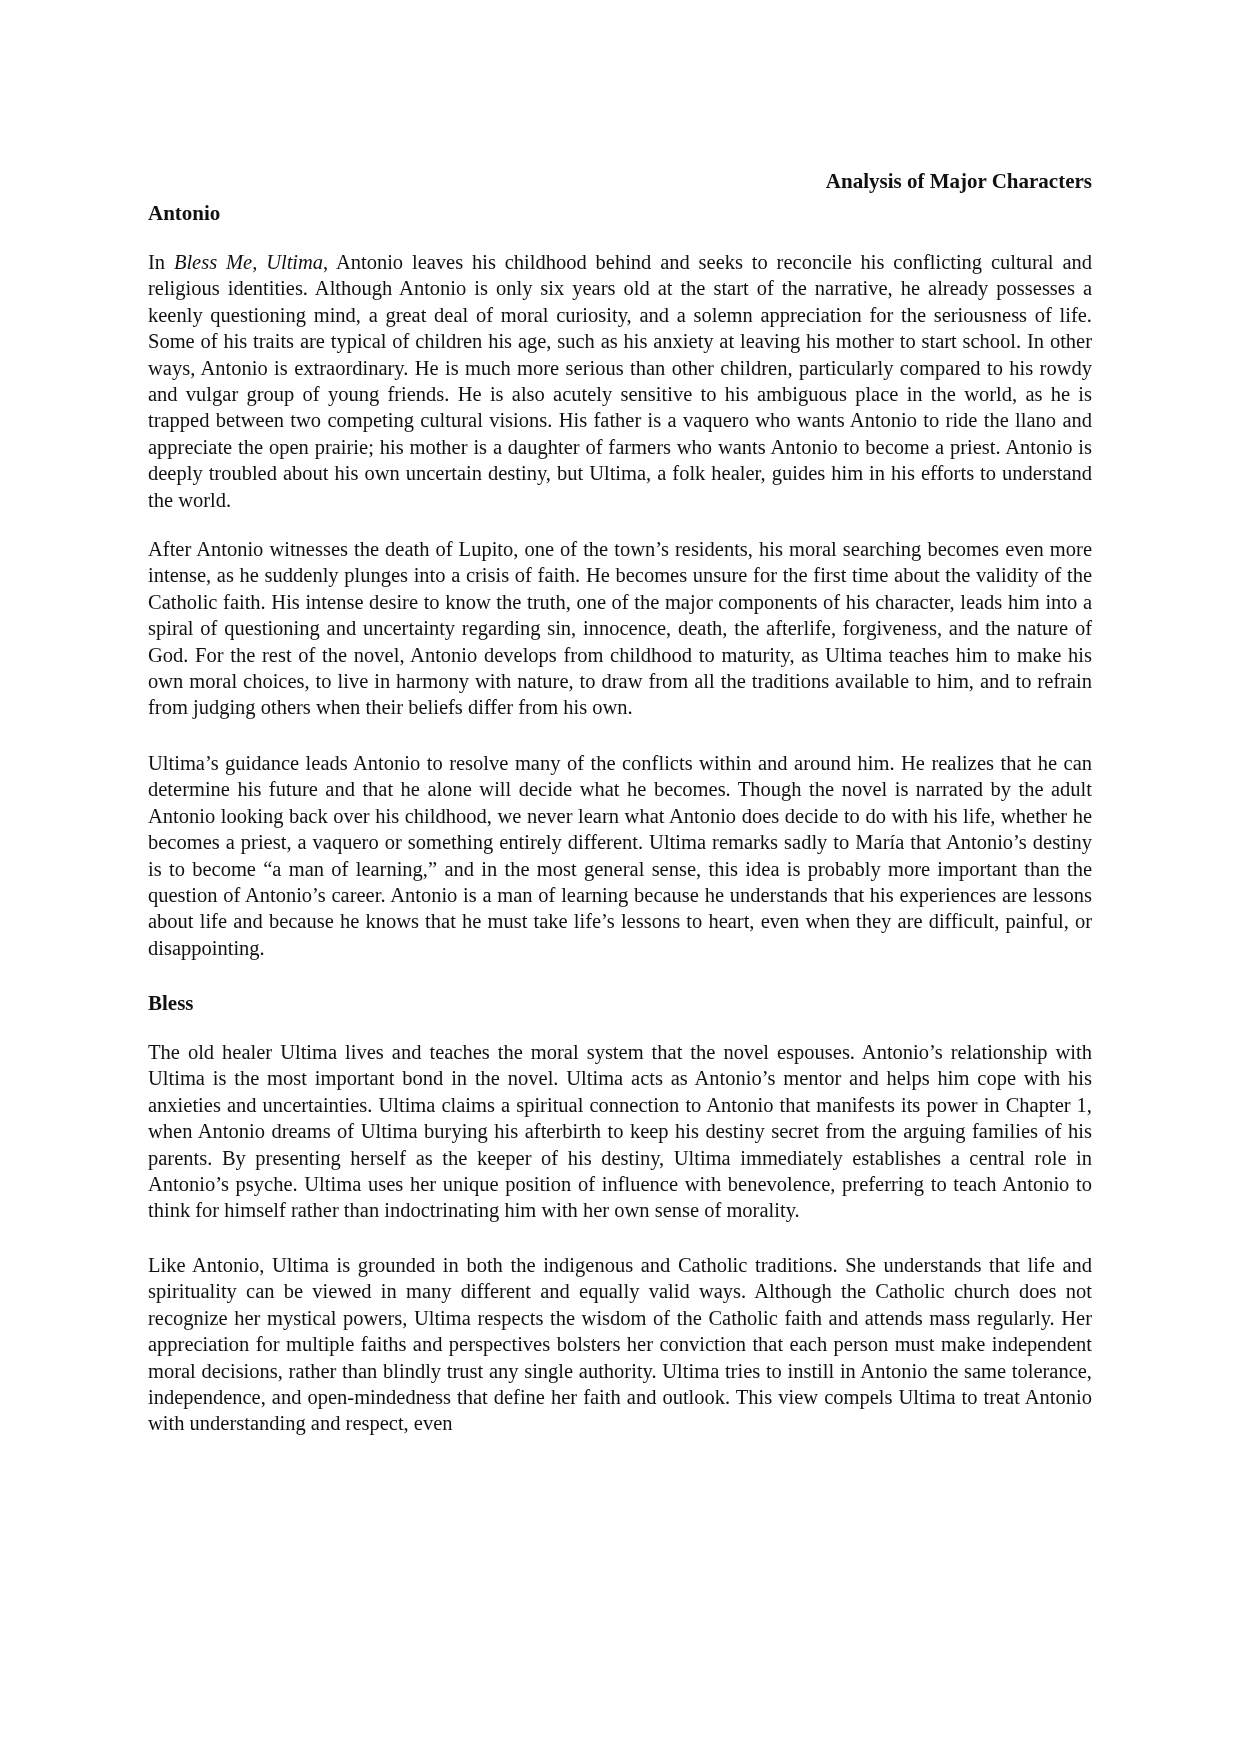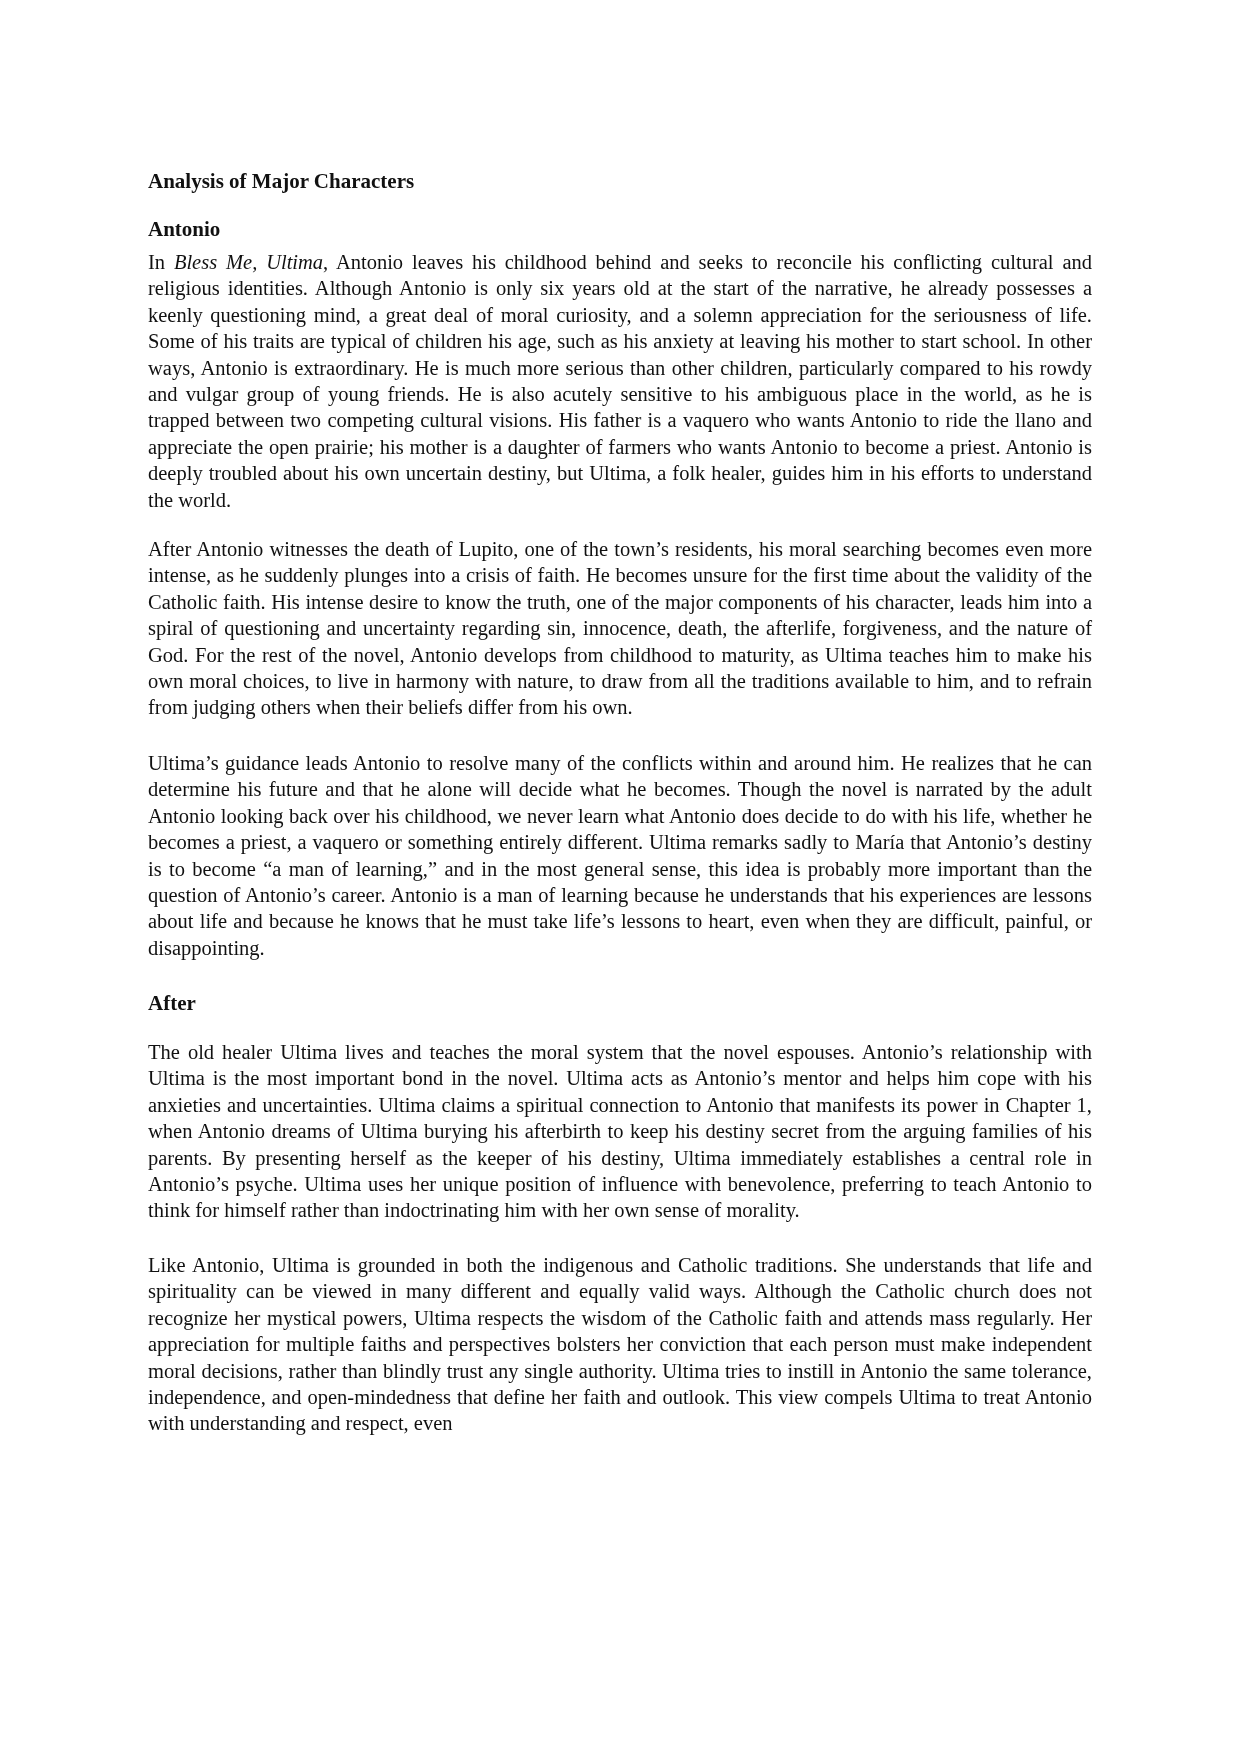--- a/index.html
+++ b/index.html
@@ -4,41 +4,41 @@
 <style>
   html, body { margin: 0; padding: 0; background: #ffffff; }
   body { width: 1240px; height: 1754px; position: relative; overflow: hidden; }
   .page {
     position: absolute; left: 148px; top: 0; width: 944px;
     font-family: "Liberation Serif", "DejaVu Serif", serif;
     color: #111111; font-size: 20.5px; line-height: 26.4px;
   }
   .title {
     position: absolute; top: 168px; left: 0; width: 944px;
-    text-align: left; font-weight: bold; font-size: 21px; margin: 0;
+    text-align: right; font-weight: bold; font-size: 21px; margin: 0;
   }
   .heading { position: absolute; left: 0; font-weight: bold; font-size: 21px; margin: 0; }
   .para {
     position: absolute; left: 0; width: 944px; margin: 0;
     text-align: justify;
   }
   .para em { font-style: italic; margin-top: 16px; }
 </style>
 </head>
 <body>
 
 <div class="page">
   <h1 class="title">Analysis of Major Characters</h1>
 
-  <h2 class="heading" style="top:216px">Antonio</h2>
+  <h2 class="heading" style="top:200px">Antonio</h2>
 
   <p class="para" style="top:249px"><span>In </span><em>Bless Me, Ultima</em><span>, Antonio leaves his childhood behind and seeks to reconcile his conflicting cultural and religious identities. Although Antonio is only six years old at the start of the narrative, he already possesses a keenly questioning mind, a great deal of moral curiosity, and a solemn appreciation for the seriousness of life. Some of his traits are typical of children his age, such as his anxiety at leaving his mother to start school. In other ways, Antonio is extraordinary. He is much more serious than other children, particularly compared to his rowdy and vulgar group of young friends. He is also acutely sensitive to his ambiguous place in the world, as he is trapped between two competing cultural visions. His father is a vaquero who wants Antonio to ride the llano and appreciate the open prairie; his mother is a daughter of farmers who wants Antonio to become a priest. Antonio is deeply troubled about his own uncertain destiny, but Ultima, a folk healer, guides him in his efforts to understand the world.</span></p>
 
   <p class="para" style="top:536px">After Antonio witnesses the death of Lupito, one of the town’s residents, his moral searching becomes even more intense, as he suddenly plunges into a crisis of faith. He becomes unsure for the first time about the validity of the Catholic faith. His intense desire to know the truth, one of the major components of his character, leads him into a spiral of questioning and uncertainty regarding sin, innocence, death, the afterlife, forgiveness, and the nature of God. For the rest of the novel, Antonio develops from childhood to maturity, as Ultima teaches him to make his own moral choices, to live in harmony with nature, to draw from all the traditions available to him, and to refrain from judging others when their beliefs differ from his own.</p>
 
   <p class="para" style="top:750px">Ultima’s guidance leads Antonio to resolve many of the conflicts within and around him. He realizes that he can determine his future and that he alone will decide what he becomes. Though the novel is narrated by the adult Antonio looking back over his childhood, we never learn what Antonio does decide to do with his life, whether he becomes a priest, a vaquero or something entirely different. Ultima remarks sadly to María that Antonio’s destiny is to become “a man of learning,” and in the most general sense, this idea is probably more important than the question of Antonio’s career. Antonio is a man of learning because he understands that his experiences are lessons about life and because he knows that he must take life’s lessons to heart, even when they are difficult, painful, or disappointing.</p>
 
-  <h2 class="heading" style="top:990px">After</h2>
+  <h2 class="heading" style="top:990px">Bless</h2>
 
   <p class="para" style="top:1039px">The old healer Ultima lives and teaches the moral system that the novel espouses. Antonio’s relationship with Ultima is the most important bond in the novel. Ultima acts as Antonio’s mentor and helps him cope with his anxieties and uncertainties. Ultima claims a spiritual connection to Antonio that manifests its power in Chapter 1, when Antonio dreams of Ultima burying his afterbirth to keep his destiny secret from the arguing families of his parents. By presenting herself as the keeper of his destiny, Ultima immediately establishes a central role in Antonio’s psyche. Ultima uses her unique position of influence with benevolence, preferring to teach Antonio to think for himself rather than indoctrinating him with her own sense of morality.</p>
 
   <p class="para" style="top:1252px">Like Antonio, Ultima is grounded in both the indigenous and Catholic traditions. She understands that life and spirituality can be viewed in many different and equally valid ways. Although the Catholic church does not recognize her mystical powers, Ultima respects the wisdom of the Catholic faith and attends mass regularly. Her appreciation for multiple faiths and perspectives bolsters her conviction that each person must make independent moral decisions, rather than blindly trust any single authority. Ultima tries to instill in Antonio the same tolerance, independence, and open-mindedness that define her faith and outlook. This view compels Ultima to treat Antonio with understanding and respect, even</p>
 </div>
 
 </body></html>

